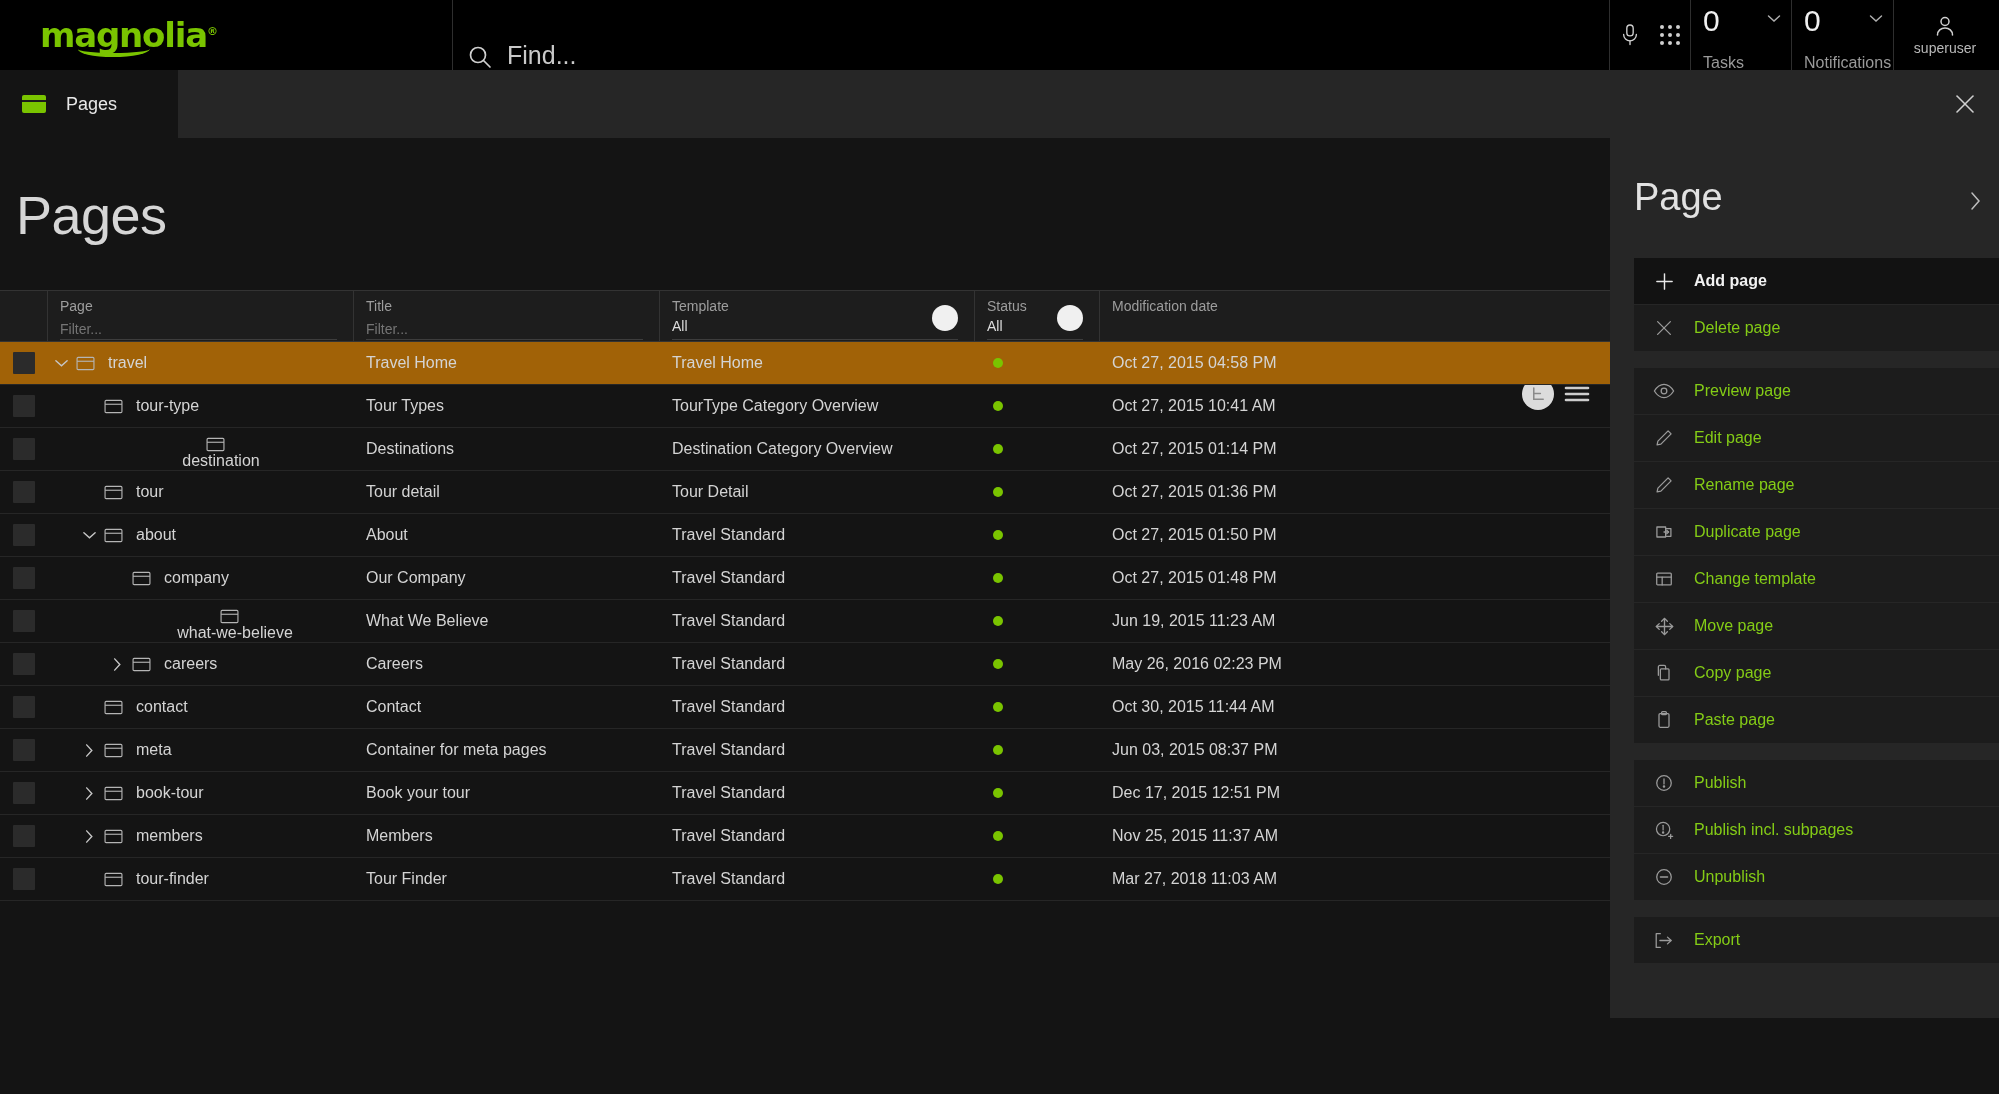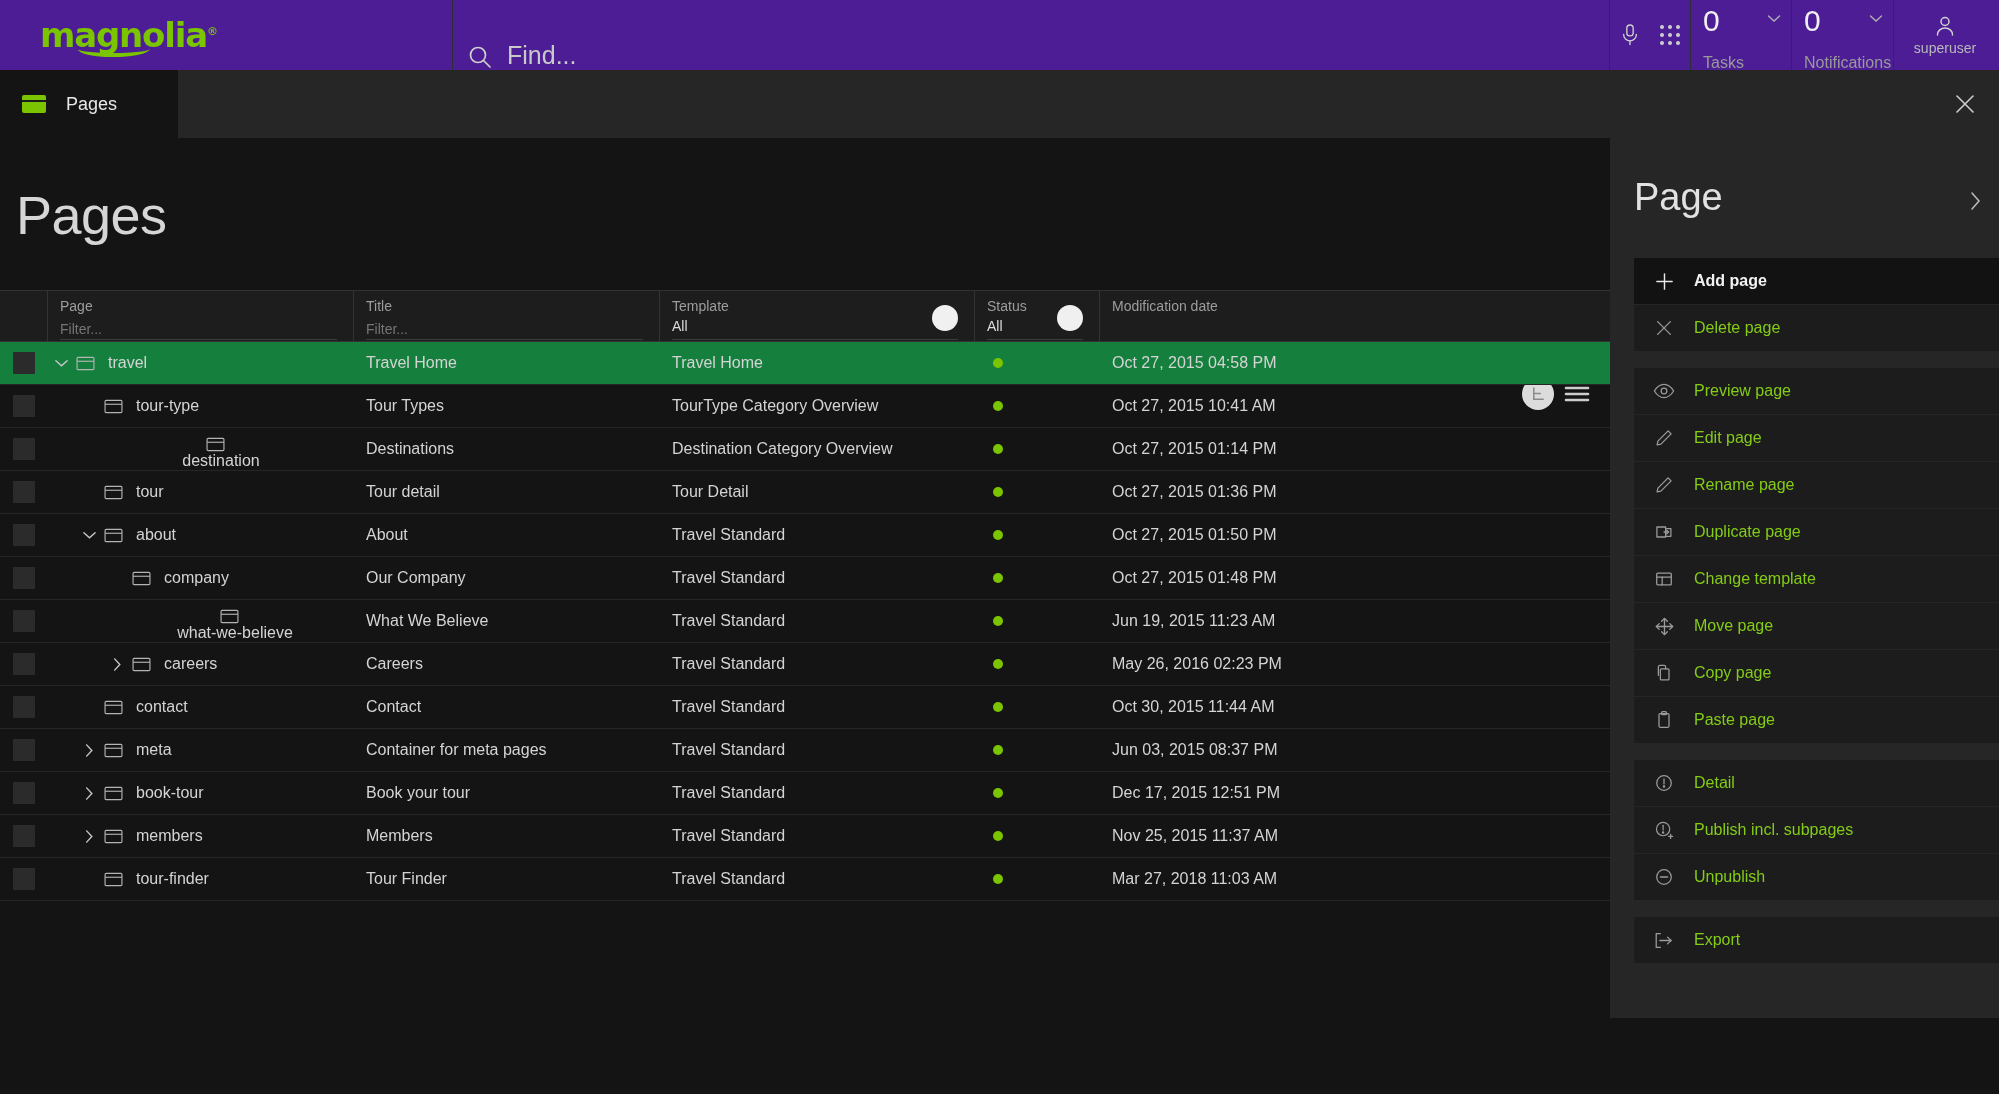--- a/index.html
+++ b/index.html
@@ -8,21 +8,21 @@
     background: #141414;
     font-family: "Liberation Sans", sans-serif;
     color: #d8d8d8;
     overflow: hidden;
   }
 
   
   .topbar {
     position: absolute; top: 0; left: 0;
     width: 1999px; height: 70px;
-    background: #4c1d95;
+    background: #000000;
     display: flex; align-items: stretch;
   }
   .logo-zone {
     width: 453px; height: 70px;
     display: flex; align-items: center;
     padding-left: 40px;
     border-right: 1px solid #2e2e2e;
   }
   .logo-text {
     font-family: "DejaVu Sans", sans-serif;
@@ -170,21 +170,21 @@
   .col-page { width: 306px; }
   .col-title{ width: 306px; }
   .col-tmpl { width: 315px; }
   .col-stat { width: 125px; }
   .col-date { width: 510px; border-right: none; }
 
   .tr {
     display: flex; height: 43px; align-items: center;
     border-bottom: 1px solid #262626;
   }
-  .tr.first { background: #15803d; border-top: none; }
+  .tr.first { background: #a16207; border-top: none; }
   .td { padding: 0 12px; font-size: 16px; color: #d4d4d4; display: flex; align-items: center; height: 100%; }
   .cell-chk { width: 48px; justify-content: center; }
   .chkbox { width: 22px; height: 22px; background: #2b2b2b; border-radius: 1px; }
   .cell-page { width: 306px; gap: 0; padding: 0; }
   .cell-title { width: 306px; }
   .cell-tmpl { width: 315px; }
   .cell-stat { width: 125px; }
   .cell-date { width: 510px; }
 
   .twisty { width: 26px; height: 100%; display:flex; align-items:center; justify-content:center; }
@@ -781,21 +781,21 @@
       </div>
       <div class="act-group">
         <div class="act">
           <span class="act-ico">
             <svg viewBox="0 0 22 22" width="20" height="20" fill="none" stroke="#9b9b9b" stroke-width="1.4" stroke-linecap="round" stroke-linejoin="round">
               <circle cx="11" cy="11" r="8"></circle>
               <line x1="11" y1="6.5" x2="11" y2="12"></line>
               <circle cx="11" cy="14.8" r="0.7" fill="#9b9b9b"></circle>
             </svg>
           </span>
-       <span class="act-label">Detail</span>
+       <span class="act-label">Publish</span>
         </div>
         <div class="act">
           <span class="act-ico">
             <svg viewBox="0 0 24 24" width="21" height="21" fill="none" stroke="#9b9b9b" stroke-width="1.4" stroke-linecap="round" stroke-linejoin="round">
               <circle cx="10.4" cy="10.4" r="7.6"></circle>
               <line x1="10.4" y1="6" x2="10.4" y2="11.4"></line>
               <circle cx="10.4" cy="14.2" r="0.7" fill="#9b9b9b"></circle>
               <line x1="19" y1="16.4" x2="19" y2="21"></line>
               <line x1="16.7" y1="18.7" x2="21.3" y2="18.7"></line>
             </svg>

